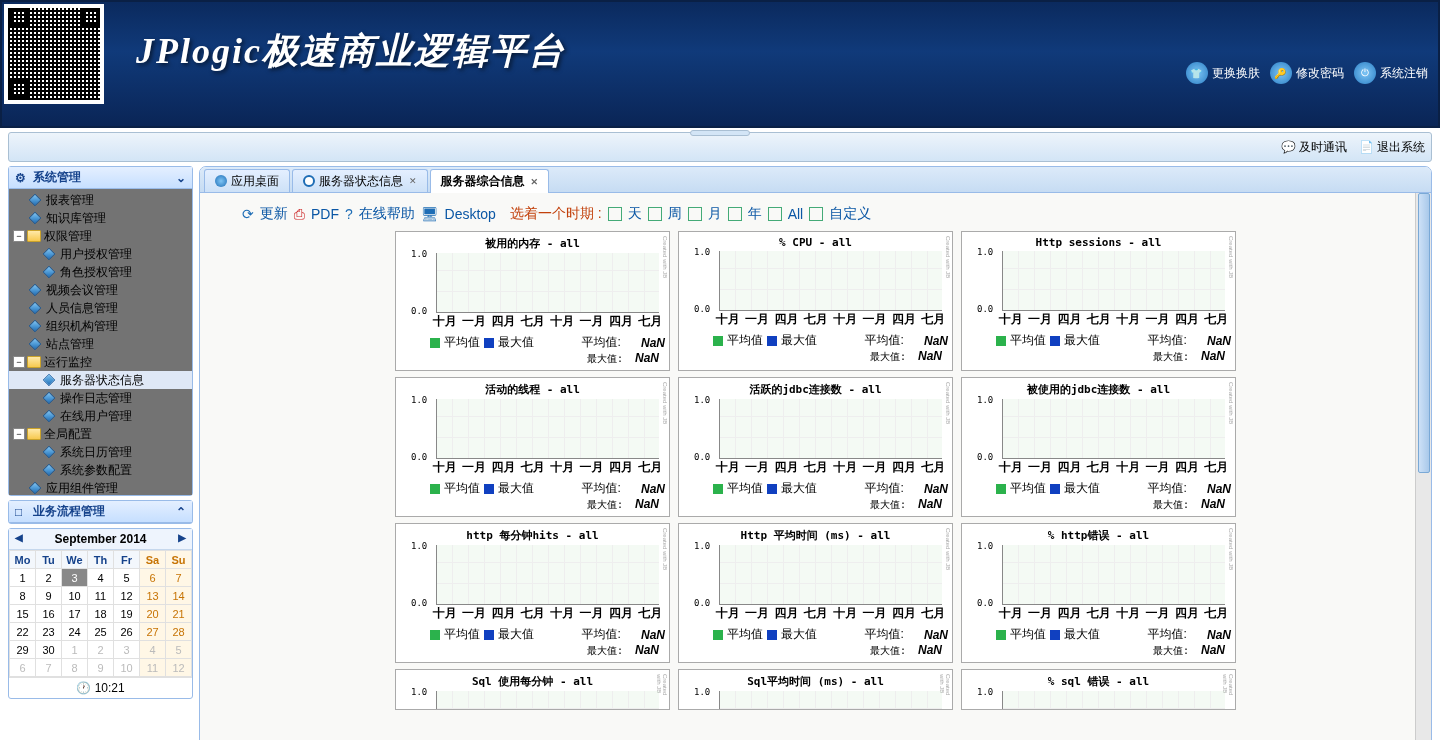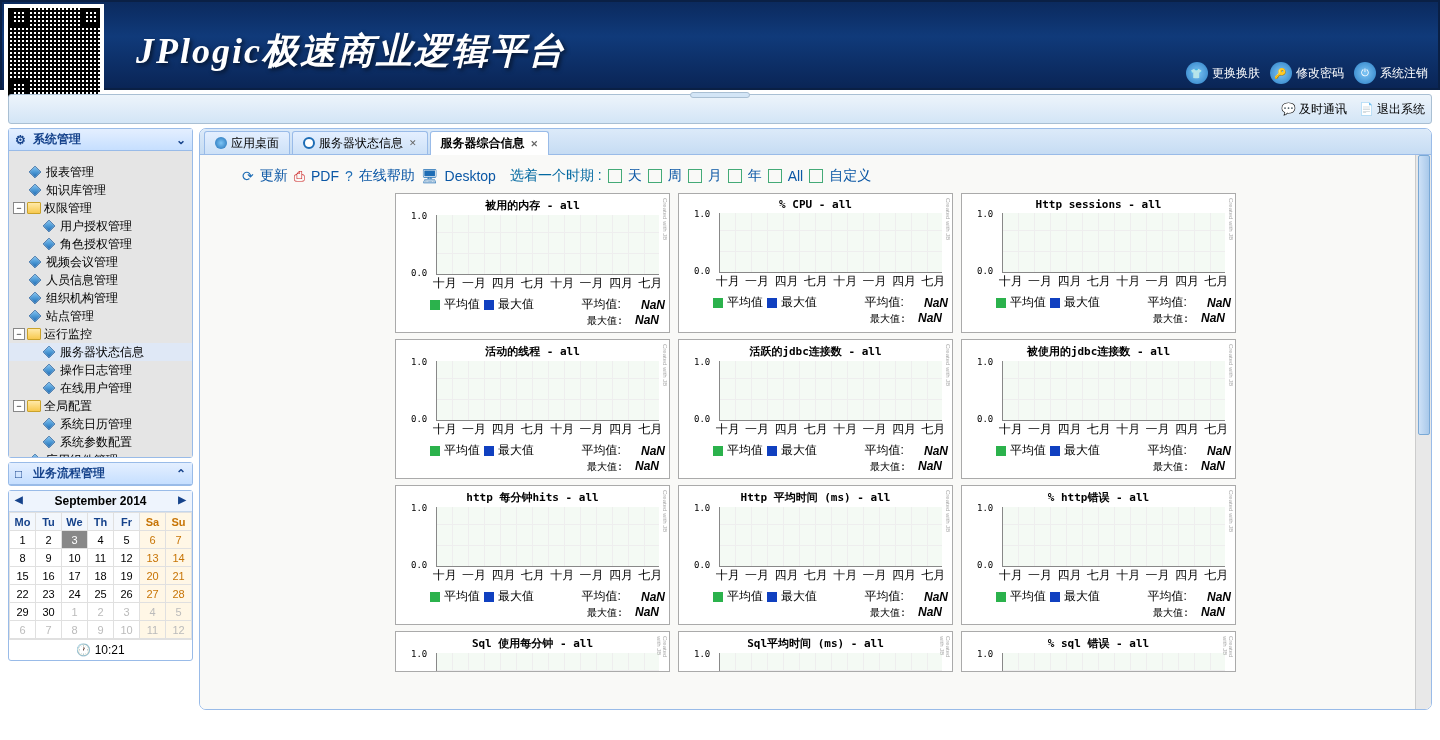--- a/index.html
+++ b/index.html
@@ -1,18 +1,18 @@
 <!DOCTYPE html>
 <html><head>
 <meta charset="utf-8">
 <style>
 * { margin: 0; padding: 0; box-sizing: border-box; font-family: Arial, "Microsoft YaHei", sans-serif; font-size: 12px; }
 body { background: #fff; overflow: hidden; }
 
-.header { height: 90px; background: linear-gradient(to bottom, #0b2a5e 0%, #103a7a 40%, #0a2556 100%); position: relative; border: 2px solid #0a2045; display: flex; }
+.header { height: 128px; background: linear-gradient(to bottom, #0b2a5e 0%, #103a7a 40%, #0a2556 100%); position: relative; border: 2px solid #0a2045; display: flex; }
 .qr { width: 100px; height: 100px; background: #fff; margin: 2px; display: flex; align-items: center; justify-content: center; }
 .qr-pattern { width: 92px; height: 92px; background:
   repeating-linear-gradient(0deg, #000 0 2px, transparent 2px 4px),
   repeating-linear-gradient(90deg, #000 0 2px, transparent 2px 4px);
   position: relative; }
 .qr-corner { position: absolute; width: 20px; height: 20px; border: 4px solid #000; }
 .qr-tl { top: 0; left: 0; } .qr-tr { top: 0; right: 0; } .qr-bl { bottom: 0; left: 0; }
 
 .logo-text { color: #fff; font-size: 36px; font-style: italic; font-weight: bold; text-shadow: 2px 2px 4px rgba(0,0,0,0.6); margin-left: 30px; margin-top: 25px; font-family: "STKaiti", serif; letter-spacing: 2px; }
 
@@ -27,21 +27,21 @@
 .toolbar-handle { position: absolute; top: -3px; left: 50%; width: 60px; height: 6px; background: #d3e5f6; border: 1px solid #a9bfd3; border-radius: 3px; transform: translateX(-50%); }
 .toolbar-btn { display: flex; align-items: center; gap: 4px; cursor: pointer; }
 .toolbar-icon { width: 14px; height: 14px; }
 
 .main { display: flex; margin: 0 8px; gap: 6px; height: 582px; }
 .sidebar { width: 185px; display: flex; flex-direction: column; gap: 4px; }
 .panel { border: 1px solid #99bbe8; border-radius: 3px; display: flex; flex-direction: column; flex-shrink: 0; }
 .panel-header { height: 22px; background: linear-gradient(to bottom, #e4efff, #c6dfff); border-bottom: 1px solid #99bbe8; display: flex; align-items: center; padding: 0 6px; font-weight: bold; color: #15428b; cursor: pointer; }
 .panel-header .gear { width: 14px; height: 14px; margin-right: 4px; }
 .panel-header .collapse { margin-left: auto; }
-.tree { background: #e5e5e5; overflow-y: auto; padding: 12px 0; flex: 1; }
+.tree { background: #737373; overflow-y: auto; padding: 2px 0; flex: 1; }
 .tree-item { display: flex; align-items: center; height: 18px; padding: 0 4px; cursor: pointer; white-space: nowrap; }
 .tree-item.selected { background: #dfe8f6; }
 .tree-toggle { width: 12px; height: 12px; border: 1px solid #888; display: flex; align-items: center; justify-content: center; font-size: 9px; line-height: 1; margin-right: 2px; background: #fff; }
 .tree-blank { width: 14px; display: inline-block; }
 .tree-icon { width: 14px; height: 12px; margin-right: 3px; }
 .tree-folder { background: linear-gradient(to bottom, #ffe9a8, #f7c94f); border: 1px solid #caa22a; border-radius: 1px; }
 .tree-diamond { width: 12px; height: 12px; background: linear-gradient(135deg, #7ec5f5, #1e6db5); transform: rotate(45deg) scale(0.75); margin: 0 5px 0 2px; border: 1px solid #0d5299; }
 
 .calendar { background: #fff; }
 .cal-title { text-align: center; font-weight: bold; padding: 3px 0; background: #eef4fd; border-bottom: 1px solid #c5d7ed; position: relative; }
@@ -64,33 +64,33 @@
 .ti-home { background: radial-gradient(circle, #7ec5f5, #1e6db5); }
 .ti-info { background: #fff; border: 2px solid #1e6db5; }
 
 .content-body { flex: 1; background: #f9f9f7; overflow: auto; padding: 8px 12px; position: relative; }
 .scroll-track { position: absolute; right: 0; top: 26px; bottom: 0; width: 16px; background: #e8e8e8; border-left: 1px solid #ccc; }
 .scroll-thumb { position: absolute; top: 0; left: 2px; width: 12px; height: 280px; background: linear-gradient(to right, #cde1f7, #a9c9ea); border: 1px solid #7aa9d6; border-radius: 2px; }
 
 .cmd-bar { display: flex; align-items: center; gap: 6px; padding: 4px 30px; justify-content: flex-start; }
 .cmd-bar > span { font-size: 14px; }
 .cmd-link { color: #0b57a5; cursor: pointer; font-size: 14px; }
-.cmd-label { color: #0369a1; font-size: 14px; margin-left: 8px; }
+.cmd-label { color: #c2410c; font-size: 14px; margin-left: 8px; }
 .period-icon { width: 14px; height: 14px; border: 1px solid #4a7; display: inline-block; vertical-align: middle; }
 
 .charts { display: grid; grid-template-columns: repeat(3, 275px); gap: 6px 8px; justify-content: center; margin-top: 4px; }
 .chart { border: 1px solid #aaa; background: #fff; padding: 4px 4px 6px 4px; height: 140px; position: relative; }
 .chart-title { text-align: center; font-family: monospace; font-weight: bold; font-size: 11px; margin-bottom: 2px; }
 .chart-plot { height: 60px; margin-left: 36px; margin-right: 6px; border-bottom: 1px solid #888; border-left: 1px solid #888; background:
   repeating-linear-gradient(to right, transparent 0 15px, #eee 15px 16px),
   repeating-linear-gradient(to top, transparent 0 20px, #eee 20px 21px),
   linear-gradient(to bottom, rgba(200,230,200,0.2), rgba(200,230,200,0.2));
   position: relative; }
 .y-tick { position: absolute; left: -26px; font-size: 9px; font-family: monospace; }
-.x-ticks { display: flex; font-size: 9px; font-family: monospace; margin-left: 30px; justify-content: space-between; }
+.x-ticks { display: flex; font-size: 9px; font-family: monospace; margin-left: 30px; justify-content: space-between; font-weight: bold; }
 .x-ticks span { flex: 1; text-align: center; }
 .chart-legend { display: flex; gap: 4px; align-items: center; font-size: 10px; font-family: monospace; margin-top: 4px; margin-left: 30px; flex-wrap: wrap; }
 .legend-sq { width: 10px; height: 10px; }
 .sq-green { background: #2bb24c; } .sq-blue { background: #1040c0; }
 .chart-legend .spacer { flex: 1; }
 .chart-stats { font-size: 10px; font-family: monospace; text-align: right; margin-right: 6px; }
 .chart-side { position: absolute; right: 1px; top: 4px; bottom: 4px; width: 8px; font-size: 6px; writing-mode: vertical-rl; color: #aaa; }
 .chart.short { height: 41px; overflow: hidden; }
 </style>
 </head>

